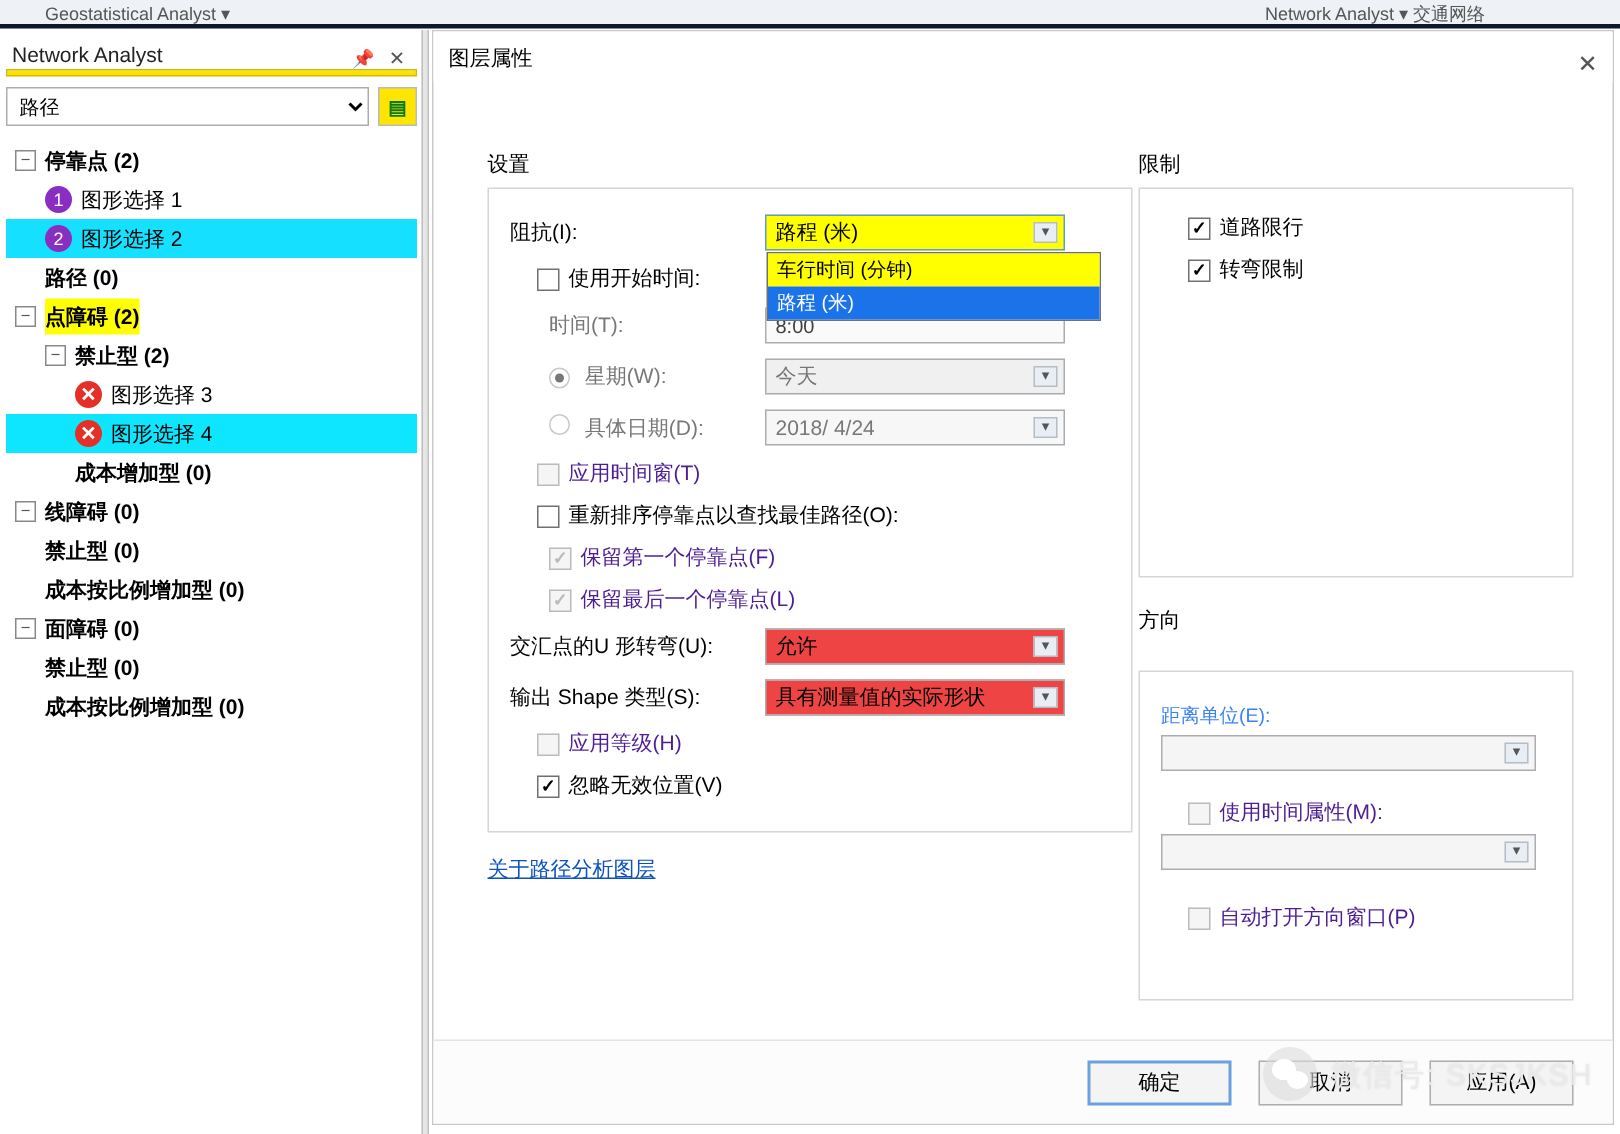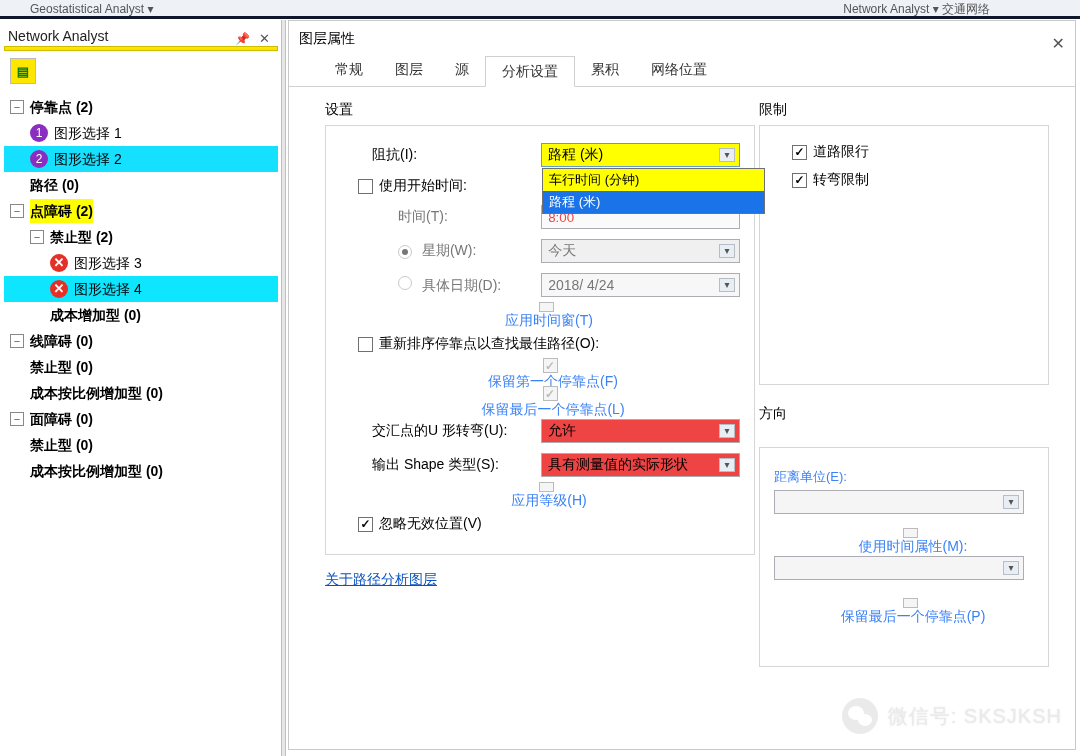--- a/index.html
+++ b/index.html
@@ -42,37 +42,37 @@
   .tab { padding:6px 16px 4px; color:#333; cursor:default;}
   .tab.active { border:1px solid #d0d0d0; border-bottom:1px solid #fff; background:#fff; position:relative; top:1px;}
   .hi-tab { background:#ffff00; }
   .dlg-body { position:absolute; top:68px; left:0; right:0; bottom:56px; padding:12px 24px; overflow:hidden;}
   .left-col  { position:absolute; left:36px;  top:12px; width:430px; }
   .right-col { position:absolute; left:470px; top:12px; width:290px; }
 
   .grouplabel { font-size:14px; margin-bottom:6px; }
   .groupbox { border:1px solid #d6d6d6; padding:12px 14px 16px; position:relative;}
   .formrow { display:flex; align-items:center; height:34px; font-size:14px;}
-  .formrow .lab { width:170px;margin-left:32px; }
+  .formrow .lab { width:170px; }
   .formrow.sub .lab { padding-left:26px; color:#777;}
-  .formrow.sub input, .formrow.sub .dd { color:#ef4444; background:#fafafa;}
+  .formrow.sub input, .formrow.sub .dd { color:#404040; background:#fafafa;}
   input.txt, .dd { height:24px; width:200px; border:1px solid #abadb3; padding:0 6px; background:#ef4444;
        display:flex; align-items:center; position:relative;}
   .dd .car { position:absolute; right:4px; top:4px; width:16px; height:14px;
        background:#e9eef5; border:1px solid #b6bdc7; color:#555; font-size:10px; text-align:center; line-height:12px;}
   .dd.hi { background:#ffff00; border:1px solid #5f9bd8;}
   .cbx { width:15px; height:15px; margin-right:6px; border:1px solid #707070; display:inline-flex;
        align-items:center; justify-content:center; font-size:12px; background:#fff;}
   .cbx.checked::after{ content:"✓"; font-weight:bold;}
   .cbx.dis { border-color:#bbb; color:#bbb; background:#f5f5f5;}
   .radio { width:14px;height:14px;border:1px solid #777;border-radius:50%; margin-right:6px;
        display:inline-flex; align-items:center; justify-content:center;}
   .radio.dis{ border-color:#c9c9c9;}
   .radio.sel::after{content:"";width:6px;height:6px;border-radius:50%;background:#777;}
-  .muted { color:#3b82f6;flex-direction:column; }
+  .muted { color:#4c1d95; }
   .chkrow { display:flex; align-items:center; height:28px; font-size:14px;padding-left:18px;}
   .chkrow.sub { padding-left:26px;}
   a.lnk { color:#0a52c0; text-decoration:underline; font-size:14px; }
 
   
   .ddpop { position:absolute; left:0; top:24px; width:223px; border:1px solid #707070; background:#fff; z-index:10;}
   .ddpop div { height:22px; line-height:22px; padding:0 6px; font-size:13px;}
   .ddpop .o-y { background:#ffff00; color:#000;}
   .ddpop .o-b { background:#1a73e8; color:#fff;}
 
@@ -104,20 +104,23 @@
   <span class="right">Network Analyst ▾   交通网络</span>
 </div>
 
 <div class="na-panel">
   <div class="na-title">
      <span>Network Analyst</span>
      <span class="pin">📌</span>
      <span class="close">✕</span>
   </div>
   <div class="na-row">
+     <select>
+        <option>路径</option>
+     </select>
      <div class="sq">▤</div>
   </div>
 
   <div class="tree">
      <div class="node">
         <span class="exp">−</span>
         <span class="bold">停靠点 (2)</span>
       </div>
      <div class="node lv1">
         <span class="bullet">1</span>
@@ -174,28 +177,20 @@
       </div>
   </div>
 </div>
 
 <div class="vdiv"></div>
 
 <div class="dialog">
    <div class="dlg-titlebar">
       <span>图层属性</span>
       <span class="x">✕</span>
-   </div>
-   <div class="tabs">
-      <div class="tab">常规</div>
-      <div class="tab">图层</div>
-      <div class="tab">源</div>
-      <div class="tab active hi-tab">分析设置</div>
-      <div class="tab">累积</div>
-      <div class="tab">网络位置</div>
    </div>
 
    <div class="dlg-body">
 
       <div class="left-col">
          <div class="grouplabel">设置</div>
          <div class="groupbox">
             <div class="formrow">
                <span class="lab">阻抗(I):</span>
                <div class="dd hi" style="position:relative">
@@ -302,24 +297,29 @@
             <div class="chkrow muted" style="margin-top:14px">
                <span class="cbx dis"></span>
                <span>使用时间属性(M):</span>
           </div>
             <div class="dd" style="background:#f5f5f5;color:#aaa">
                <span class="car">▾</span>
           </div>
 
             <div class="chkrow muted" style="margin-top:18px">
                <span class="cbx dis"></span>
-               <span>保留最后一个停靠点(P)</span>
+               <span>自动打开方向窗口(P)</span>
           </div>
          </div>
       </div>
    </div>
 
+   <div class="dlg-buttons">
+      <div class="btn def">确定</div>
+      <div class="btn">取消</div>
+      <div class="btn">应用(A)</div>
+   </div>
 </div>
 
 <div class="wm">
    <span class="wx"></span>
    <span>微信号: SKSJKSH</span>
 </div>
 
 </body></html>

